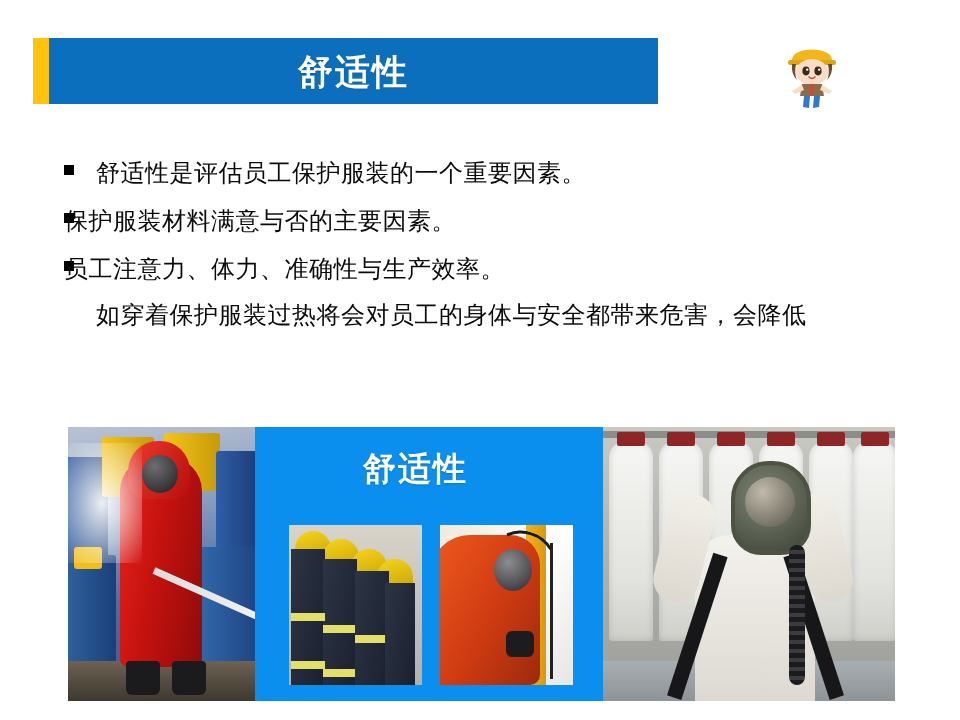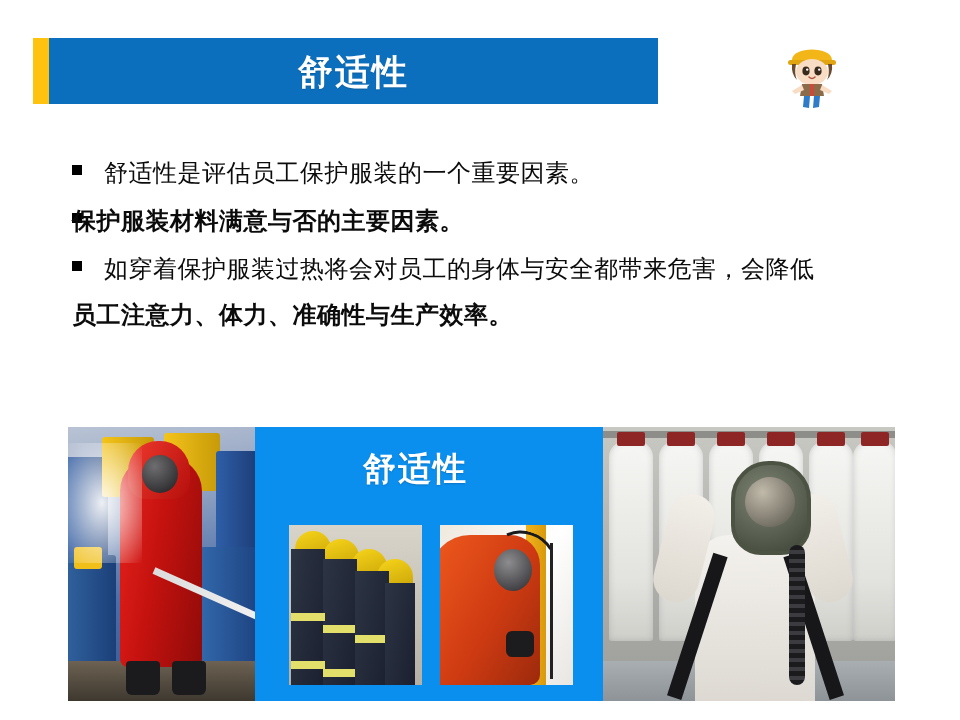--- a/index.html
+++ b/index.html
@@ -57,21 +57,21 @@
     left: 780px;
     top: 34px;
     width: 64px;
     height: 74px;
   }
   #mascot svg { display: block; }
 
   
   #body-text {
     position: absolute;
-    left: 72px;
+    left: 64px;
     top: 150px;
     width: 840px;
   }
   .bullet-block {
     display: flex;
     align-items: flex-start;
     margin-bottom: 2px;
   }
   .bullet-marker {
     width: 10px;
@@ -86,21 +86,20 @@
   }
   .bullet-line {
     font-size: 24px;
     color: #0b0b0b;
     line-height: 46px;
     white-space: nowrap;
     letter-spacing: 0.5px;
   }
   .bullet-line.cont {
     margin-left: -32px;
-    font-weight: bold;
   }
 
   
   #collage {
     position: absolute;
     left: 68px;
     top: 427px;
     width: 827px;
     height: 274px;
     background: #0B8FEF;
@@ -361,22 +360,22 @@
   <div class="bullet-block">
     <span class="bullet-marker"></span>
     <div class="bullet-lines">
       <div class="bullet-line cont">保护服装材料满意与否的主要因素。</div>
     </div>
   </div>
 
   <div class="bullet-block">
     <span class="bullet-marker"></span>
     <div class="bullet-lines">
+      <div class="bullet-line cont">员工注意力、体力、准确性与生产效率。</div>
       <div class="bullet-line">如穿着保护服装过热将会对员工的身体与安全都带来危害，会降低</div>
-      <div class="bullet-line cont">员工注意力、体力、准确性与生产效率。</div>
     </div>
   </div>
 
 </div>
 
 <div id="collage">
 
   <div class="photo" id="photo-hazmat-red">
     <div class="barrel" style="left:-6px;  top:30px;  width:46px; height:104px; background:linear-gradient(90deg,#2f5ea8,#1e3f79);"></div>
     <div class="barrel" style="left:34px;  top:10px;  width:52px; height:60px;  background:linear-gradient(90deg,#f4c41a,#c79a09);"></div>

